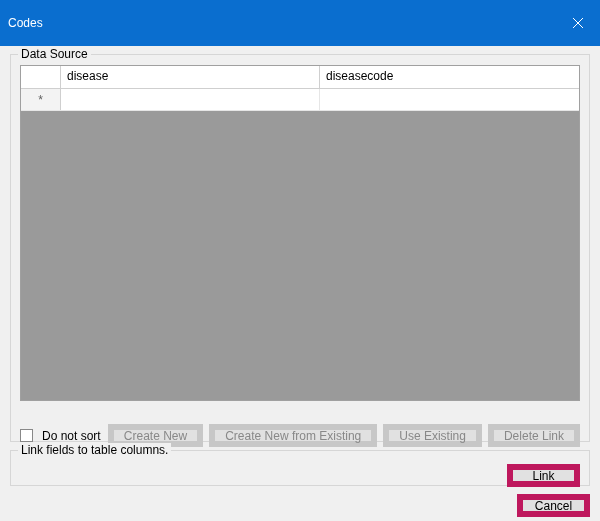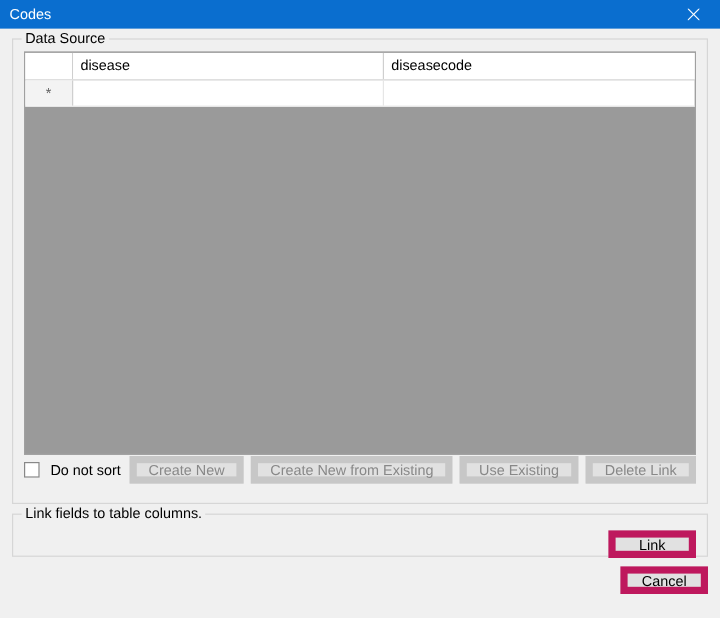--- a/index.html
+++ b/index.html
@@ -6,21 +6,21 @@
   html, body { margin: 0; padding: 0; }
   body {
     font-family: "Segoe UI", Tahoma, sans-serif;
     font-size: 12px;
     background: #fff;
     width: 600px;
     height: 521px;
     overflow: hidden;
   }
   .titlebar {
-    height: 24px;
+    height: 46px;
     background: #0a6ecf;
     color: #fff;
     display: flex;
     align-items: center;
     justify-content: space-between;
     padding-left: 8px;
   }
   .titlebar .title { font-size: 12px; }
   .titlebar .close {
     width: 45px;
@@ -95,21 +95,21 @@
     color: #606060;
     font-family: Arial, sans-serif;
   }
   .rcell.c1 { width: 259px; }
   .rcell.c2 { flex: 1; border-right: none; }
   .grid-body-spacer { background: #9a9a9a; flex: 1; }
 
   .row-controls {
     display: flex;
     align-items: center;
-    margin-top: 1px;
+    margin-top: 23px;
     gap: 6px;
   }
   .checkbox {
     width: 13px;
     height: 13px;
     border: 1px solid #888;
     background: #fff;
     display: inline-block;
     vertical-align: middle;
   }

